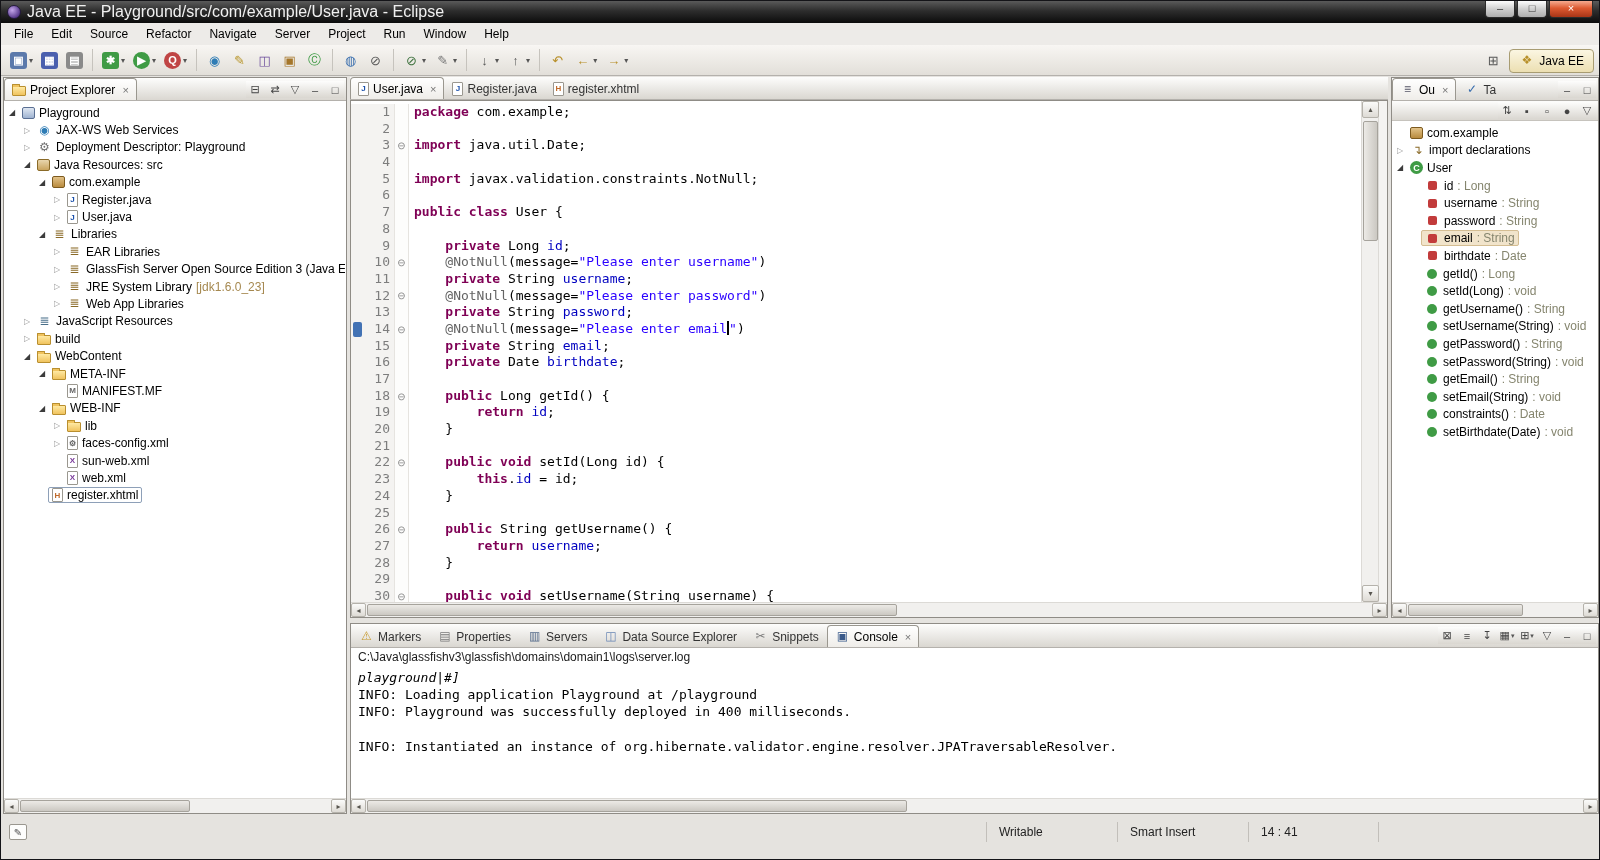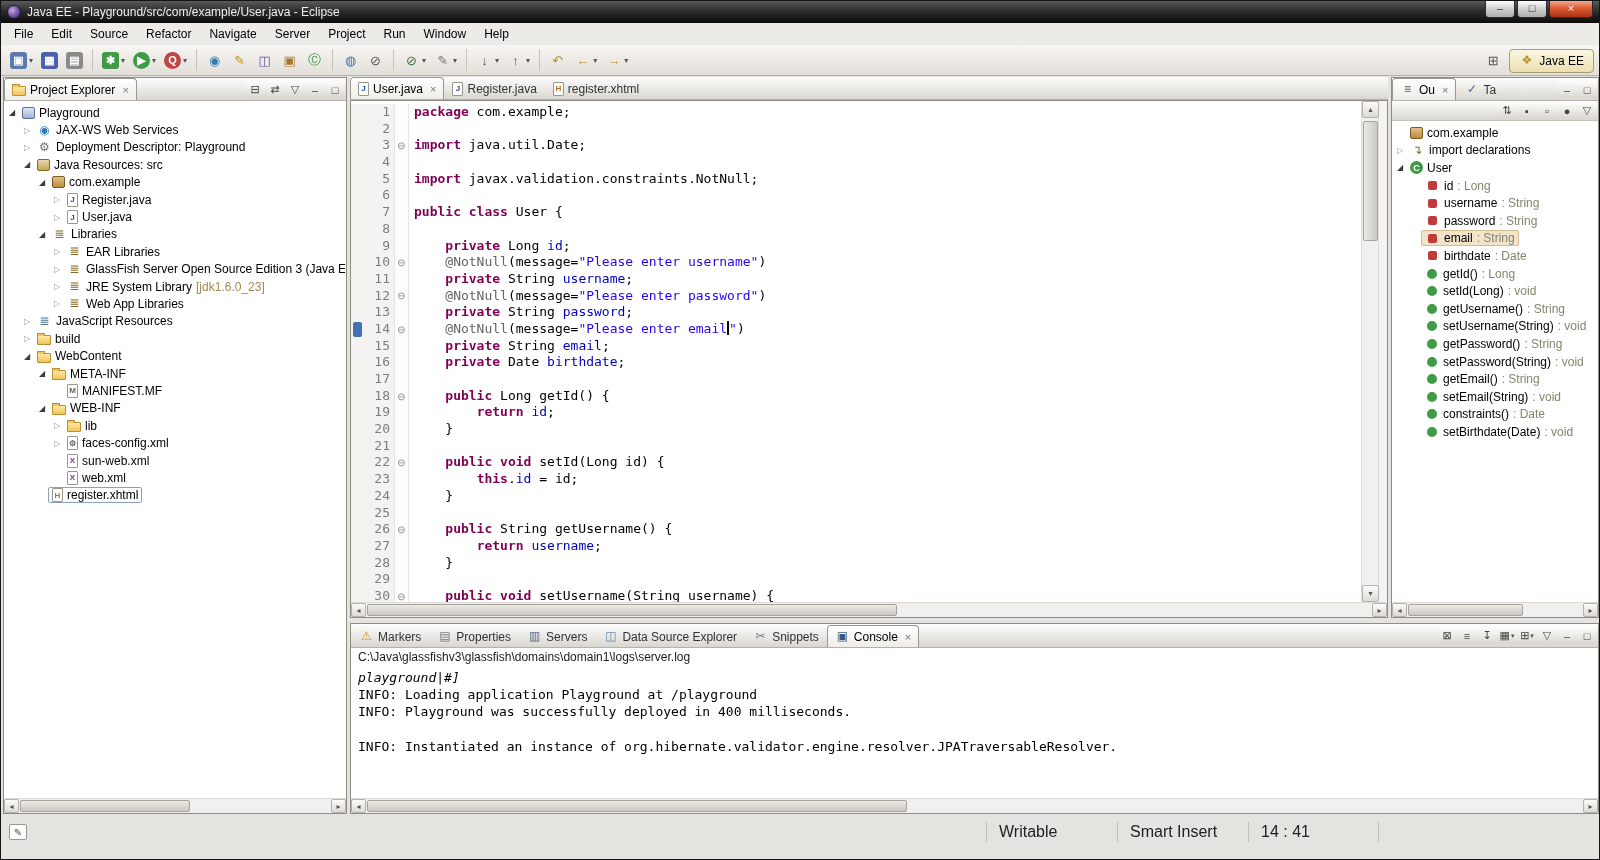--- a/index.html
+++ b/index.html
@@ -3,21 +3,21 @@
 <meta charset="utf-8">
 <style>
 *{margin:0;padding:0;box-sizing:border-box}
 html,body{width:1600px;height:860px;overflow:hidden}
 body{font-family:"Liberation Sans",sans-serif;font-size:12px;color:#000;background:#b9b7b4;position:relative}
 .window{position:absolute;inset:0;border:1px solid #141418;background:#e5e3df}
 
 
 .titlebar{position:absolute;left:0;top:0;right:0;height:22px;background:linear-gradient(#5a5a5a,#2d2d2d 45%,#0b0b0b);color:#f0f0f0;display:flex;align-items:center;padding-left:6px;gap:6px}
 .ecl-logo{width:14px;height:14px;border-radius:50%;background:radial-gradient(circle at 35% 35%,#c3a6ea,#5c3d8f 70%);border:1px solid #241a3e;flex:none}
-.title-text{font-size:12px;white-space:nowrap}
+.title-text{font-size:16px;white-space:nowrap}
 .win-controls{position:absolute;right:6px;top:0;display:flex}
 .win-btn{width:30px;height:17px;border:1px solid #2c2c2c;border-top:none;background:linear-gradient(#fdfdfd,#cfcfcf 50%,#aeaeae);color:#333;font-size:11px;line-height:15px;text-align:center;border-radius:0 0 4px 4px;margin-left:2px;cursor:default}
 .win-btn.close{background:linear-gradient(#f6ab90,#dd5a31 45%,#a83517);color:#fff;width:44px}
 
 
 .menubar{position:absolute;left:0;top:22px;right:0;height:22px;background:#edebe8;display:flex;align-items:center;padding-left:4px}
 .menu-item{padding:3px 9px;border-radius:3px}
 .toolbar{position:absolute;left:0;top:44px;right:0;height:31px;background:linear-gradient(#f8f6f3,#e2dfd9);border-bottom:1px solid #b4b1ac;display:flex;align-items:center;padding:0 5px}
 .tb-btn{height:24px;display:flex;align-items:center;padding:0 3px;border-radius:3px;margin:0 1px}
 .tb-ic{width:17px;height:17px;display:flex;align-items:center;justify-content:center;font-size:13px;border-radius:3px;flex:none}
@@ -101,21 +101,21 @@
 
 
 #console-path{position:absolute;left:0;right:0;top:24px;height:18px;background:#fff;font-size:12px;padding:2px 7px;color:#1a1a1a;white-space:nowrap;overflow:hidden}
 #console-body{position:absolute;left:0;right:0;top:42px;bottom:15px;background:#fff;font:13px/17.2px "DejaVu Sans Mono",monospace;padding:3px 7px;overflow:hidden;white-space:pre}
 .console-line.italic{font-style:italic}
 
 
 .statusbar{position:absolute;left:0;right:0;top:817px;height:28px;display:flex;align-items:center}
 .sb-icon{width:18px;height:16px;margin-left:8px;border:1px solid #9a978f;border-radius:2px;background:#fdfdfc;font-size:10px;color:#555;display:flex;align-items:center;justify-content:center}
 .sb-cluster{position:absolute;left:985px;top:4px;display:flex;height:20px}
-.sb-cell{width:131px;line-height:20px;padding:0 12px;border-left:1px solid #c2bfba;color:#222;font-size:16px}
+.sb-cell{width:131px;line-height:20px;padding:0 12px;border-left:1px solid #c2bfba;color:#222;font-size:12px}
 .sb-cell.last{border-right:1px solid #c2bfba}
 </style>
 </head>
 <body>
 
 <div class="window">
 
   <div class="titlebar">
     <span class="ecl-logo"></span>
     <span class="title-text">Java EE - Playground/src/com/example/User.java - Eclipse</span>

